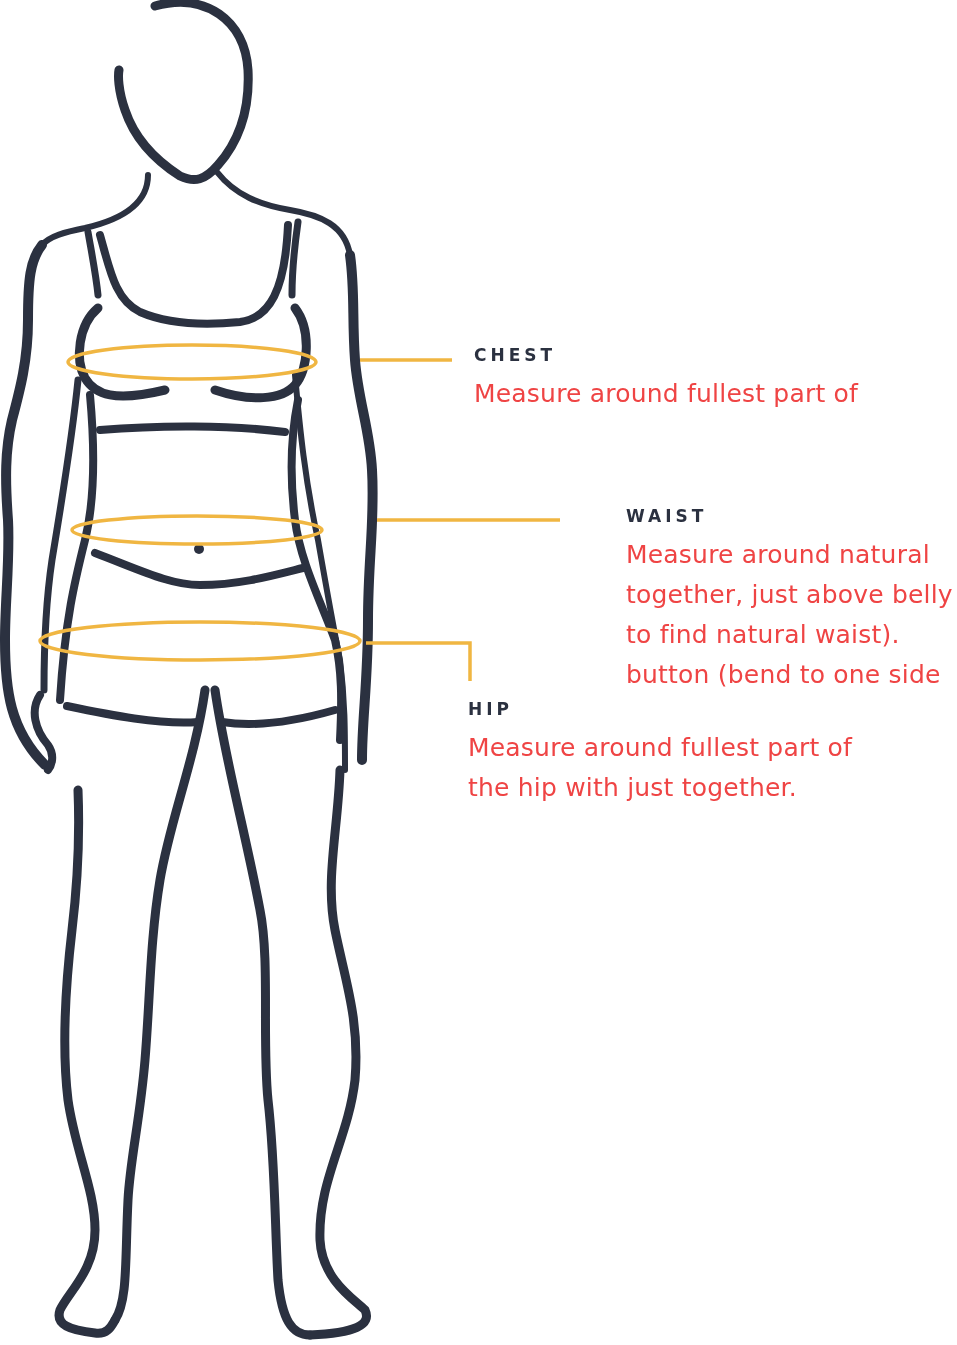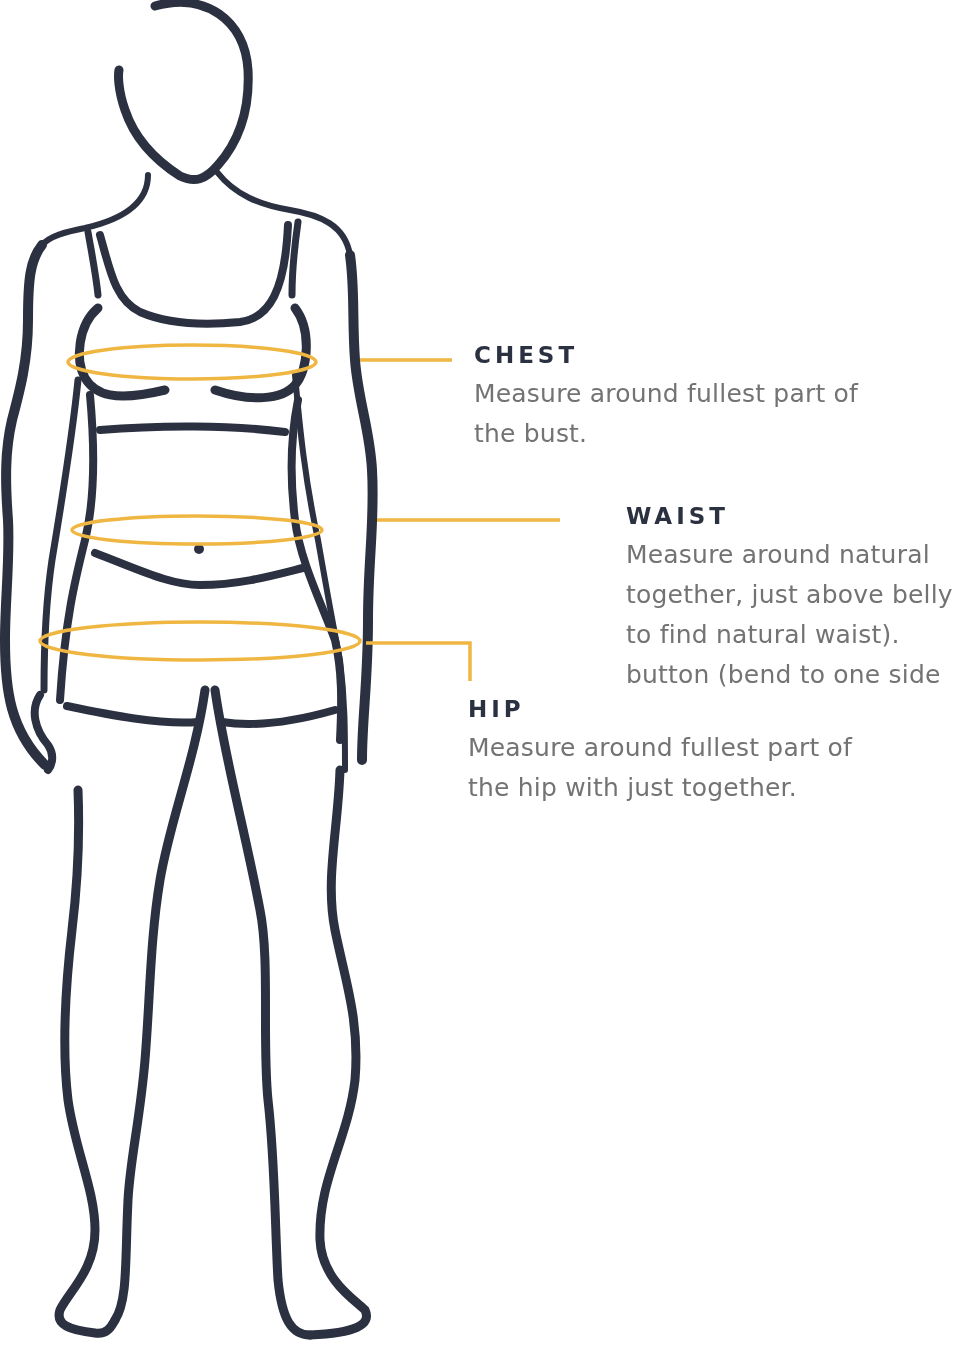--- a/index.html
+++ b/index.html
@@ -19,31 +19,31 @@
     left: 0;
     top: 0;
     width: 957px;
     height: 1345px;
   }
   .label-block {
     position: absolute;
     color: #111111;
   }
   .label-title {
-    font-size: 23px;
+    font-size: 17px;
     font-weight: bold;
     letter-spacing: 4px;
     color: #2b3140;
     line-height: 26px;
     margin-bottom: 6px;
   }
   .label-desc {
     font-size: 25px;
     line-height: 40px;
-    color: #737373;
+    color: #ef4444;
     letter-spacing: 0.2px;
   }
   #chest-block { left: 474px; top: 342px; width: 470px; }
   #waist-block { left: 578px; top: 503px; width: 380px; margin-left: 48px; }
   #hip-block   { left: 468px; top: 696px; width: 470px; }
 </style>
 </head>
 <body>
 
 <svg id="figure" viewBox="0 0 957 1345" xmlns="http://www.w3.org/2000/svg">
@@ -94,21 +94,20 @@
     <ellipse cx="197" cy="530" rx="125" ry="14"></ellipse>
     <line x1="377" y1="520" x2="560" y2="520"></line>
     <ellipse cx="200" cy="641" rx="160" ry="19"></ellipse>
     <polyline points="366,643 470,643 470,681"></polyline>
   </g>
 </svg>
 
 <div class="label-block" id="chest-block">
   <div class="label-title">CHEST</div>
   <div class="label-desc">Measure around fullest part of</div>
-  <div class="label-desc">the bust.</div>
 </div>
 
 <div class="label-block" id="waist-block">
   <div class="label-title">WAIST</div>
   <div class="label-desc">Measure around natural</div>
   <div class="label-desc">together, just above belly</div>
   <div class="label-desc">to find natural waist).</div>
   <div class="label-desc">button (bend to one side</div>
 </div>
 

